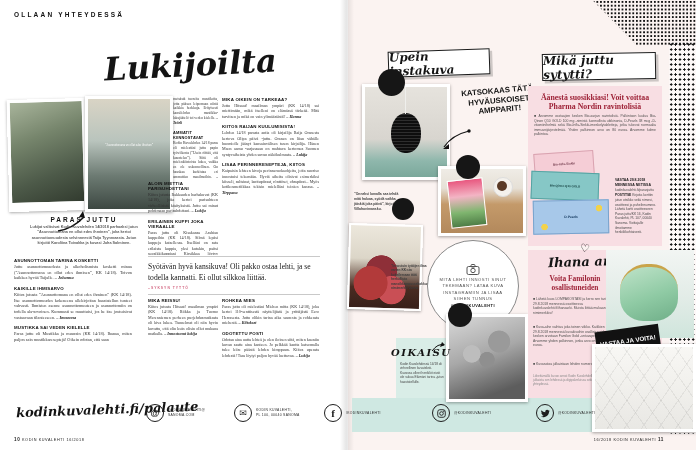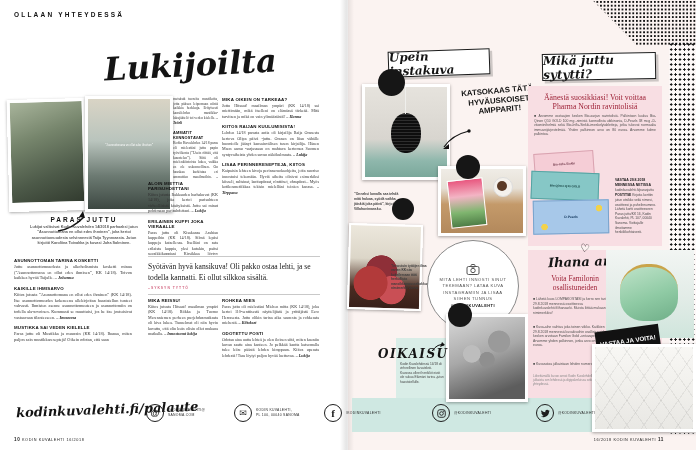--- a/index.html
+++ b/index.html
@@ -18,21 +18,21 @@
   .narrow .letter h4{font-size:3.9px}
   .c1 .letter p{font-size:4.3px}
   
   .photo{position:absolute;border:3px solid #fff;box-shadow:0 1px 3px rgba(0,0,0,.35)}
   .dot{position:absolute;background:#161616;border-radius:50%}
   .rule{position:absolute;border-top:1px solid #c9c9c9}
   
   .scriptbox{position:absolute;background:#fff;border:1.5px solid #1a1a1a;
              box-shadow:2.5px 2.5px 0 rgba(0,0,0,.18);display:flex;align-items:center;justify-content:center}
   .pinkbox{position:absolute;background:#f8dee3}
-  .boxtitle{font-family:"Liberation Serif",serif;font-weight:normal;color:#9d2136;text-align:center}
+  .boxtitle{font-family:"Liberation Serif",serif;font-weight:bold;color:#9d2136;text-align:center}
   .tiny{font-size:3.4px;line-height:1.35;color:#50504f}
   .circ{width:18px;height:18px;border:1.2px solid #1f1f1f;border-radius:50%;
         display:flex;align-items:center;justify-content:center;background:transparent;box-sizing:border-box}
   .chan{position:absolute;display:flex;align-items:center;gap:4px}
   .chan .lbl{font-size:3.4px;line-height:1.35;letter-spacing:.3px;color:#2b2b2b}
   .lbl span:empty{display:none}
   .pat{background-image:radial-gradient(circle,#131313 1.05px,transparent 1.15px);background-size:4.2px 4.4px}
   .quilt{background:
     repeating-linear-gradient(55deg,rgba(0,0,0,.06) 0 1px,transparent 1px 14px),
     repeating-linear-gradient(-55deg,rgba(0,0,0,.06) 0 1px,transparent 1px 14px),
@@ -114,21 +114,21 @@
 </div>
 <div class="lcol" style="left:148px;top:298px;width:70px;height:130px">
   <article class="letter">
     <h4>MIKÄ REISSU!</h4>
     <p><span>Kiitos jutusta Hitsaat! maailman ympäri (KK 14/18). Riikka ja Tuomo Merenniemen perheen purjehdusmatkasta oli kiva lukea. Tunnelmat oli niin hyvin kuvattu, että olin kuin olisin ollut mukana matkalla.</span>
        <i class="sig">– Innostunut lukija</i></p>
   </article>
 </div>
 
 <div class="rule" style="left:148px;top:256px;width:172px"></div>
-<div class="abs" style="left:148px;top:261px;width:176px;font:7.6px/1.45 'Liberation Serif',serif;color:#151515">Syötävän hyvä kansikuva! Oli pakko ostaa lehti, ja se todella kannatti. Ei ollut silkkoa sisältä.</div>
+<div class="abs" style="left:148px;top:261px;width:176px;font:7.6px/1.45 'Liberation Serif',serif;color:#151515">Syötävän hyvä kansikuva! Oli pakko ostaa lehti, ja se todella kannatti. Ei ollut silkkoa liittää.</div>
 <div class="abs" style="left:148px;top:286px;font-size:3.4px;font-weight:bold;letter-spacing:1px;color:#d46a85">–SYKSYN TYTTÖ</div>
 <div class="rule" style="left:148px;top:294px;width:172px"></div>
 
 <div class="lcol" style="left:222px;top:97px;width:97px;height:158px">
   <article class="letter">
     <h4>MIKÄ OIKEIN ON TÄRKEÄÄ?</h4>
     <p><span>Juttu Hitsaat! maailman ympäri (KK 14/18) sai miettimään, mikä itselleni on elämässä tärkeää. Mitä tarvitsen ja mikä on vain ylimääräistä?</span>
        <i class="sig">– Hanna</i></p>
   </article>
   <article class="letter">
@@ -206,21 +206,21 @@
   <span style="font-size:3.9px;font-weight:bold;letter-spacing:.5px;color:#111;margin-top:1px">#KODINKUVALEHTI</span>
 </div>
 
 <div class="abs" style="left:396px;top:338px;width:136px;height:60px;background:#d9ede7"></div>
 <div class="photo" style="left:446px;top:314px;width:76px;height:82px;
             background:radial-gradient(circle at 66% 30%,#9a9a9a 0 14%,transparent 15%),
                        radial-gradient(circle at 30% 45%,#bdbdbd 0 12%,transparent 13%),
                        radial-gradient(circle at 50% 52%,#8f8f8f 0 13%,transparent 14%),
                        linear-gradient(160deg,#d8d8d8 0%,#a8a8a8 45%,#5d5d5d 85%)"></div>
 <div class="dot" style="left:448px;top:303px;width:24px;height:24px"></div>
-<div class="abs script" style="left:378px;top:347px;font-size:12px;letter-spacing:1.5px">OIKAISU</div>
+<div class="abs script" style="left:391px;top:347px;font-size:10px;letter-spacing:1.5px">OIKAISU</div>
 <svg class="abs" style="left:430px;top:341px" width="18" height="12" viewBox="0 0 18 12">
   <path d="M2,10 Q8,2 14,4" fill="none" stroke="#111" stroke-width="1"></path>
   <polygon points="15,4 10,6 12,1" fill="#111"></polygon>
 </svg>
 <div class="abs" style="left:400px;top:362px;width:44px;font-size:3.2px;line-height:1.4;color:#444">Kodin Kuvalehdessä 14/18 oli virheellinen kuvateksti. Kuvassa olleet henkilöt eivät ole sukua Elämäni tarina -jutun haastatellulle.</div>
 
 <div class="scriptbox" style="left:542px;top:53px;width:112px;height:25px;transform:rotate(-1deg)">
   <span class="script" style="font-size:12px">Mikä juttu sytytti?</span>
 </div>
 <div class="pinkbox" style="left:528px;top:86px;width:134px;height:160px"></div>

